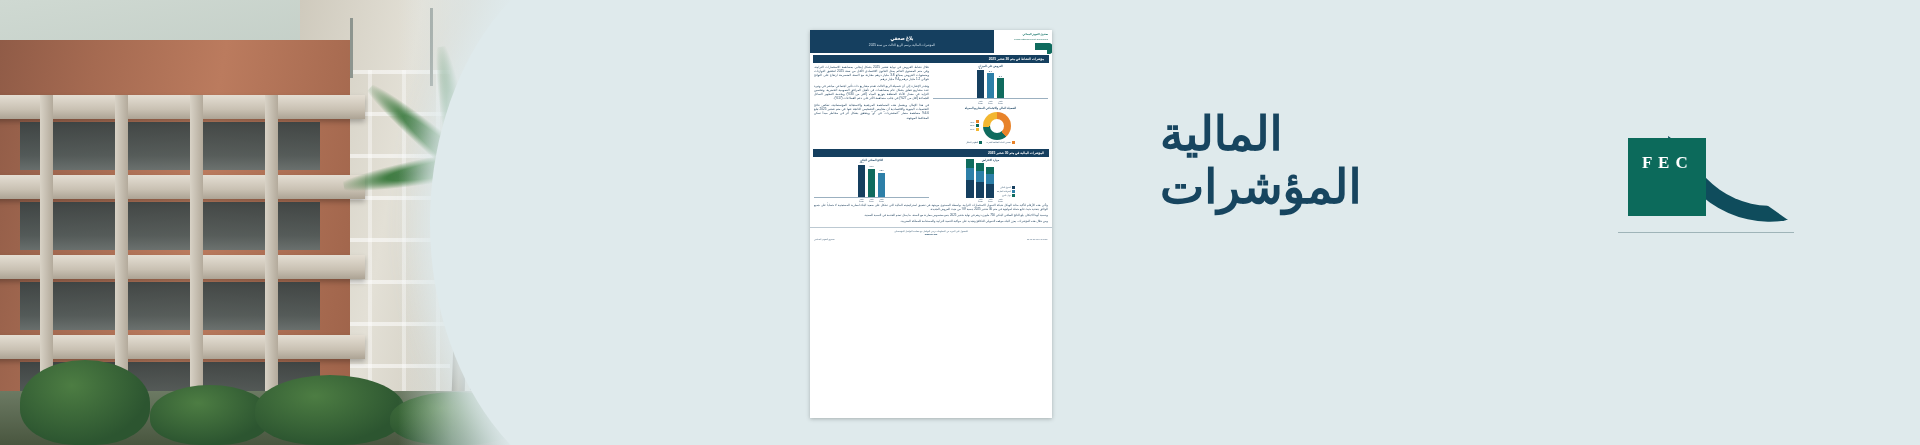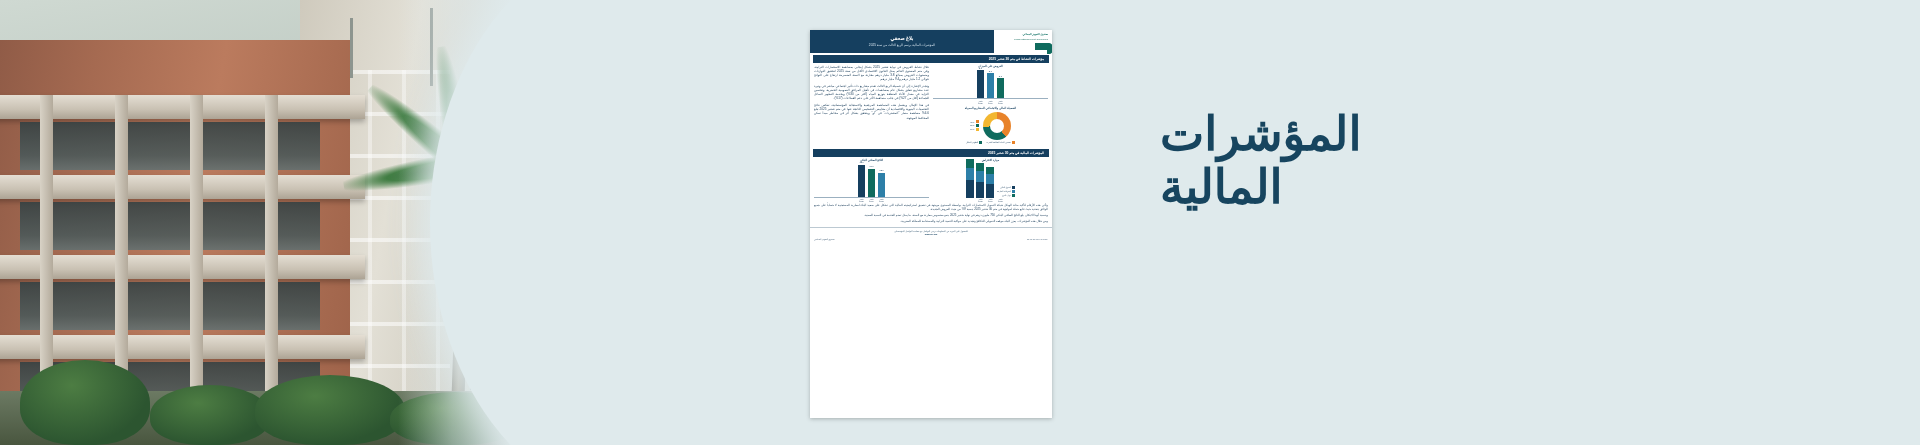--- a/index.html
+++ b/index.html
@@ -484,18 +484,24 @@
     </div>
 
     <div class="doc-contact">
       <div>+212 (0) 5 37 57 00 00</div>
       <div>صندوق التجهيز الجماعي</div>
     </div>
 
   </div>
 
   <div class="headline">
+    <div class="h1">المالية</div>
     <div class="h1">المؤشرات</div>
-    <div class="h1">المالية</div>
   </div>
 
+  <div class="logo">
+    <div class="logo-swoosh"></div>
+    <div class="logo-sq"></div>
+    <div class="logo-f">F E C</div>
+    <div class="logo-rule"></div>
+  </div>
 
 </div>
 
 </body></html>

